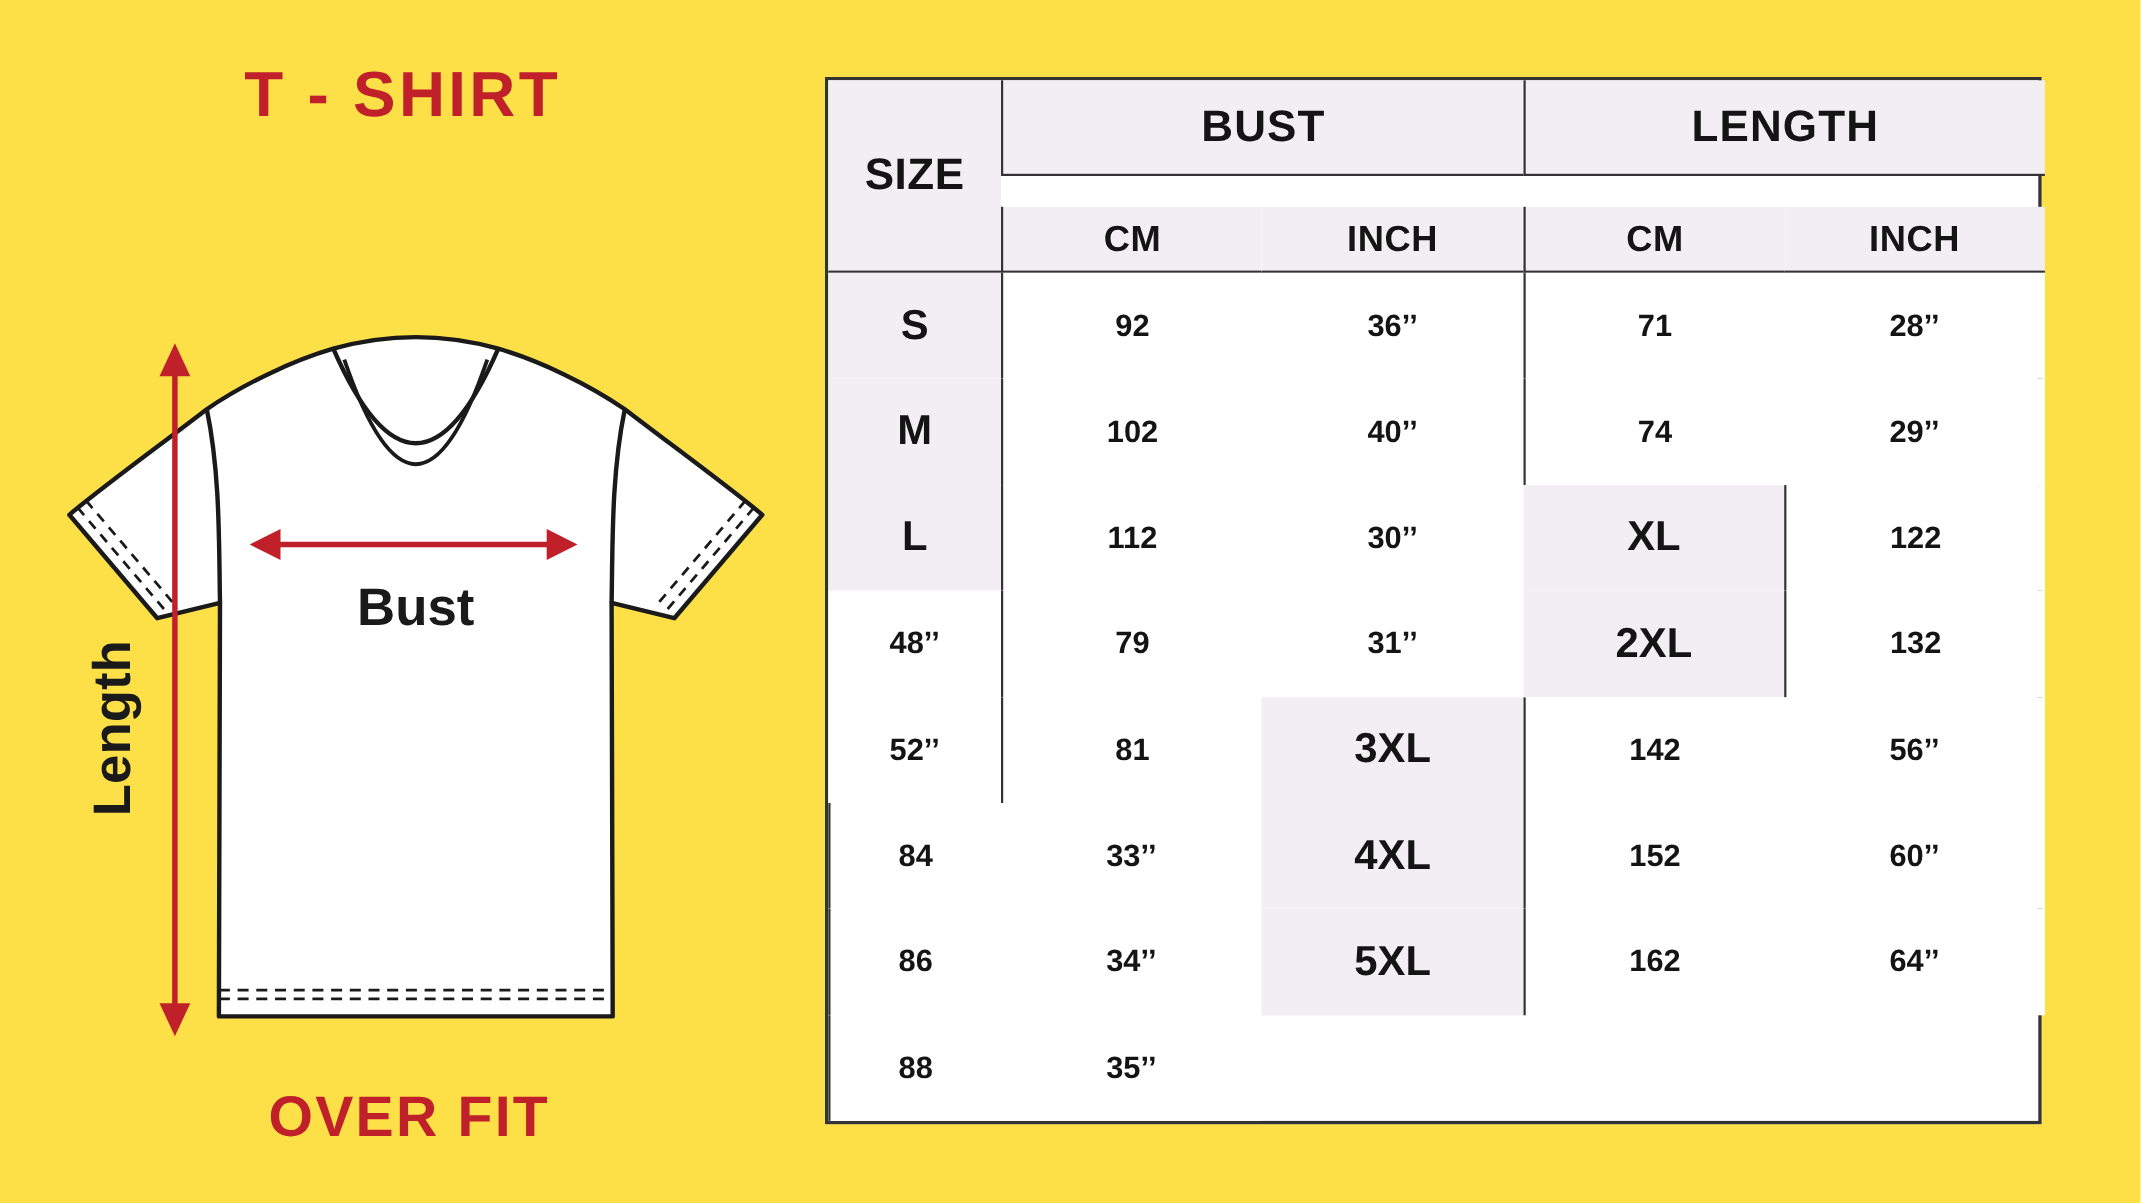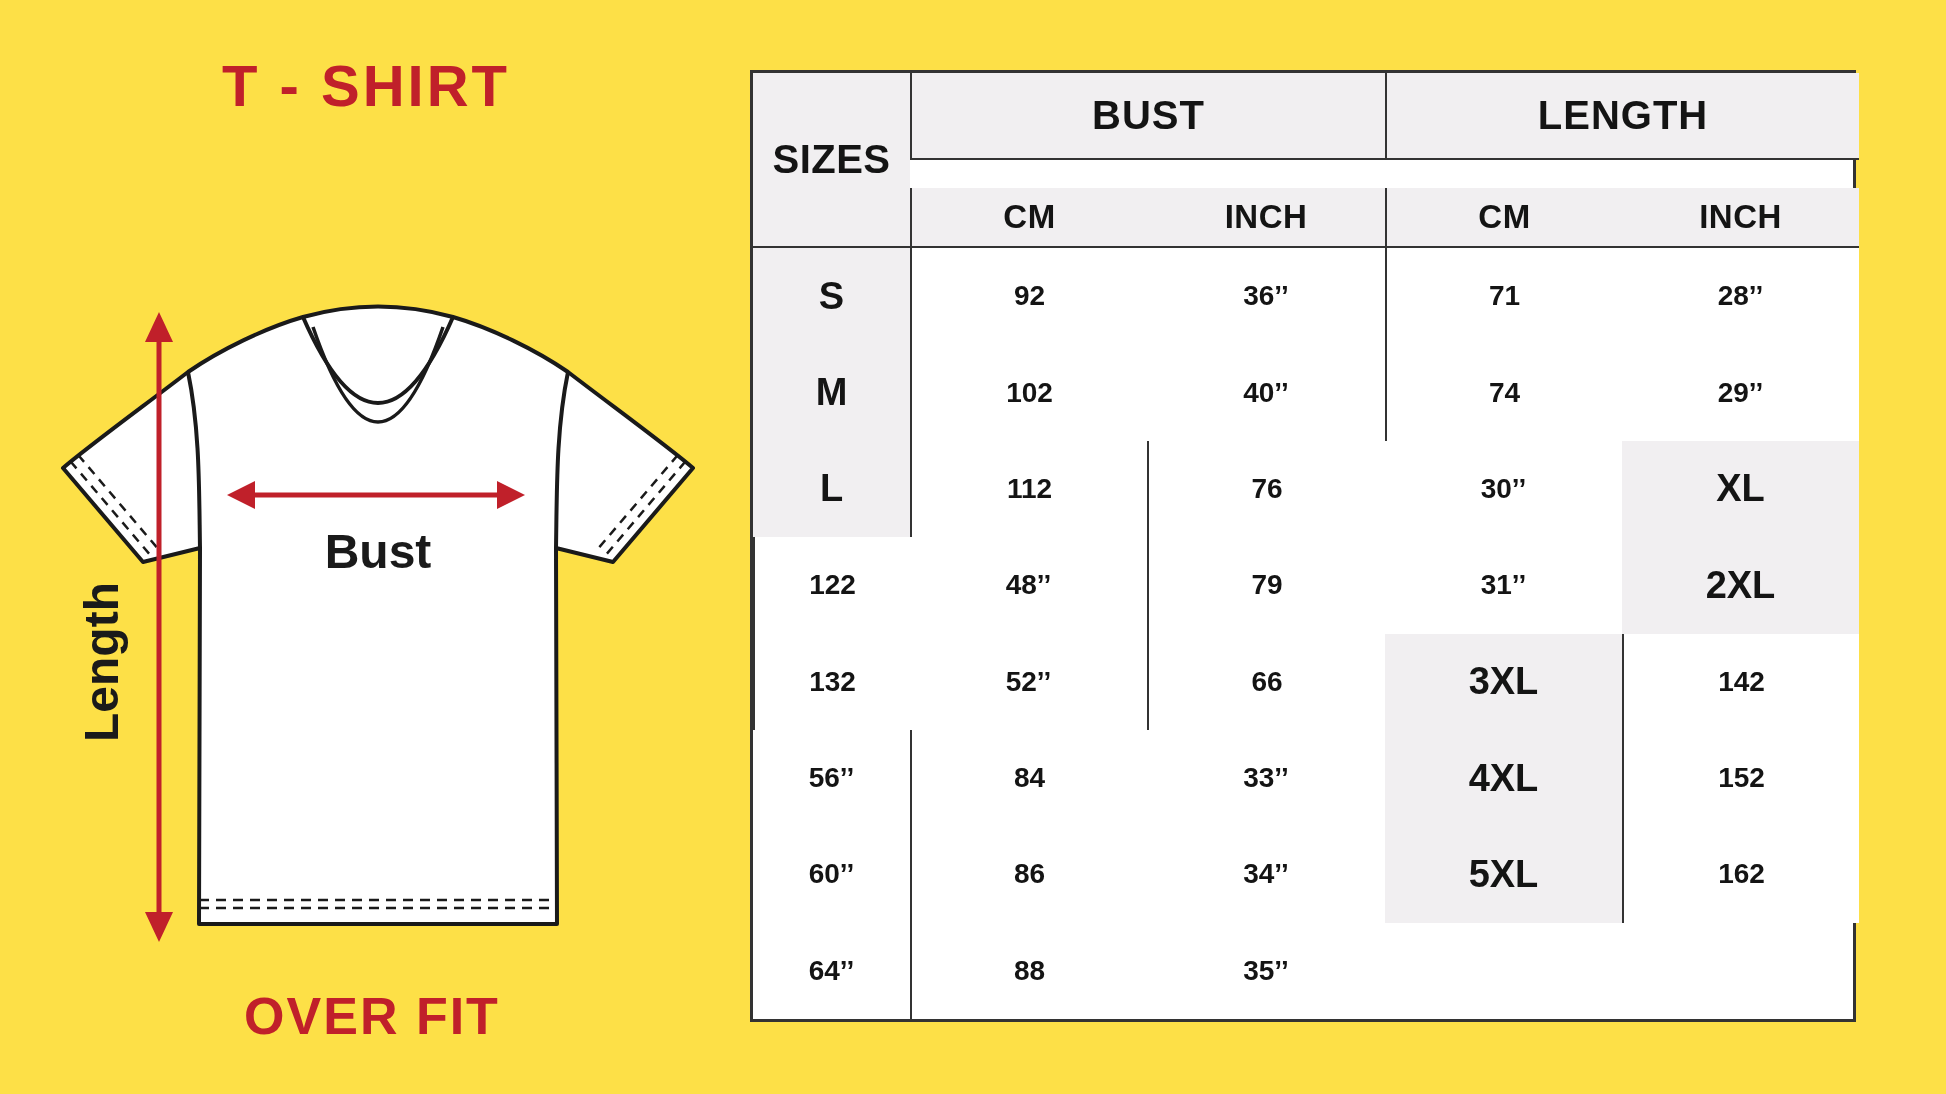--- a/index.html
+++ b/index.html
@@ -127,21 +127,21 @@
       <polygon points="109,12 95,42 123,42" stroke="none"></polygon>
       <polygon points="109,642 95,612 123,612" stroke="none"></polygon>
     </g>
     <text x="68" y="362" font-size="48" text-anchor="middle" transform="rotate(-90 68 362)">Length</text>
   </svg>
 
   <div class="fit-label">OVER FIT</div>
 
   <div class="size-table">
 
-    <div class="cell hdr-bg sizes-cell">SIZES</div>
+    <div class="cell hdr-bg sizes-cell">SIZE</div>
     <div class="cell hdr-bg group-cell group-bust gsep">BUST</div>
     <div class="cell hdr-bg group-cell group-length gsep">LENGTH</div>
     <div class="cell hdr-bg sub-cell gsep" style="grid-column:2">CM</div>
     <div class="cell hdr-bg sub-cell" style="grid-column:3">INCH</div>
     <div class="cell hdr-bg sub-cell gsep" style="grid-column:4">CM</div>
     <div class="cell hdr-bg sub-cell" style="grid-column:5">INCH</div>
 
     <div class="cell sizecol">S</div>
     <div class="cell val gsep">92</div>
     <div class="cell val">36’’</div>
@@ -149,33 +149,32 @@
     <div class="cell val">28’’</div>
 
     <div class="cell sizecol">M</div>
     <div class="cell val gsep">102</div>
     <div class="cell val">40’’</div>
     <div class="cell val gsep">74</div>
     <div class="cell val">29’’</div>
 
     <div class="cell sizecol">L</div>
     <div class="cell val gsep">112</div>
-    <div class="cell val gsep">76</div>
     <div class="cell val">30’’</div>
 
     <div class="cell sizecol">XL</div>
     <div class="cell val gsep">122</div>
     <div class="cell val">48’’</div>
     <div class="cell val gsep">79</div>
     <div class="cell val">31’’</div>
 
     <div class="cell sizecol">2XL</div>
     <div class="cell val gsep">132</div>
     <div class="cell val">52’’</div>
-    <div class="cell val gsep">66</div>
+    <div class="cell val gsep">81</div>
 
     <div class="cell sizecol">3XL</div>
     <div class="cell val gsep">142</div>
     <div class="cell val">56’’</div>
     <div class="cell val gsep">84</div>
     <div class="cell val">33’’</div>
 
     <div class="cell sizecol">4XL</div>
     <div class="cell val gsep">152</div>
     <div class="cell val">60’’</div>

